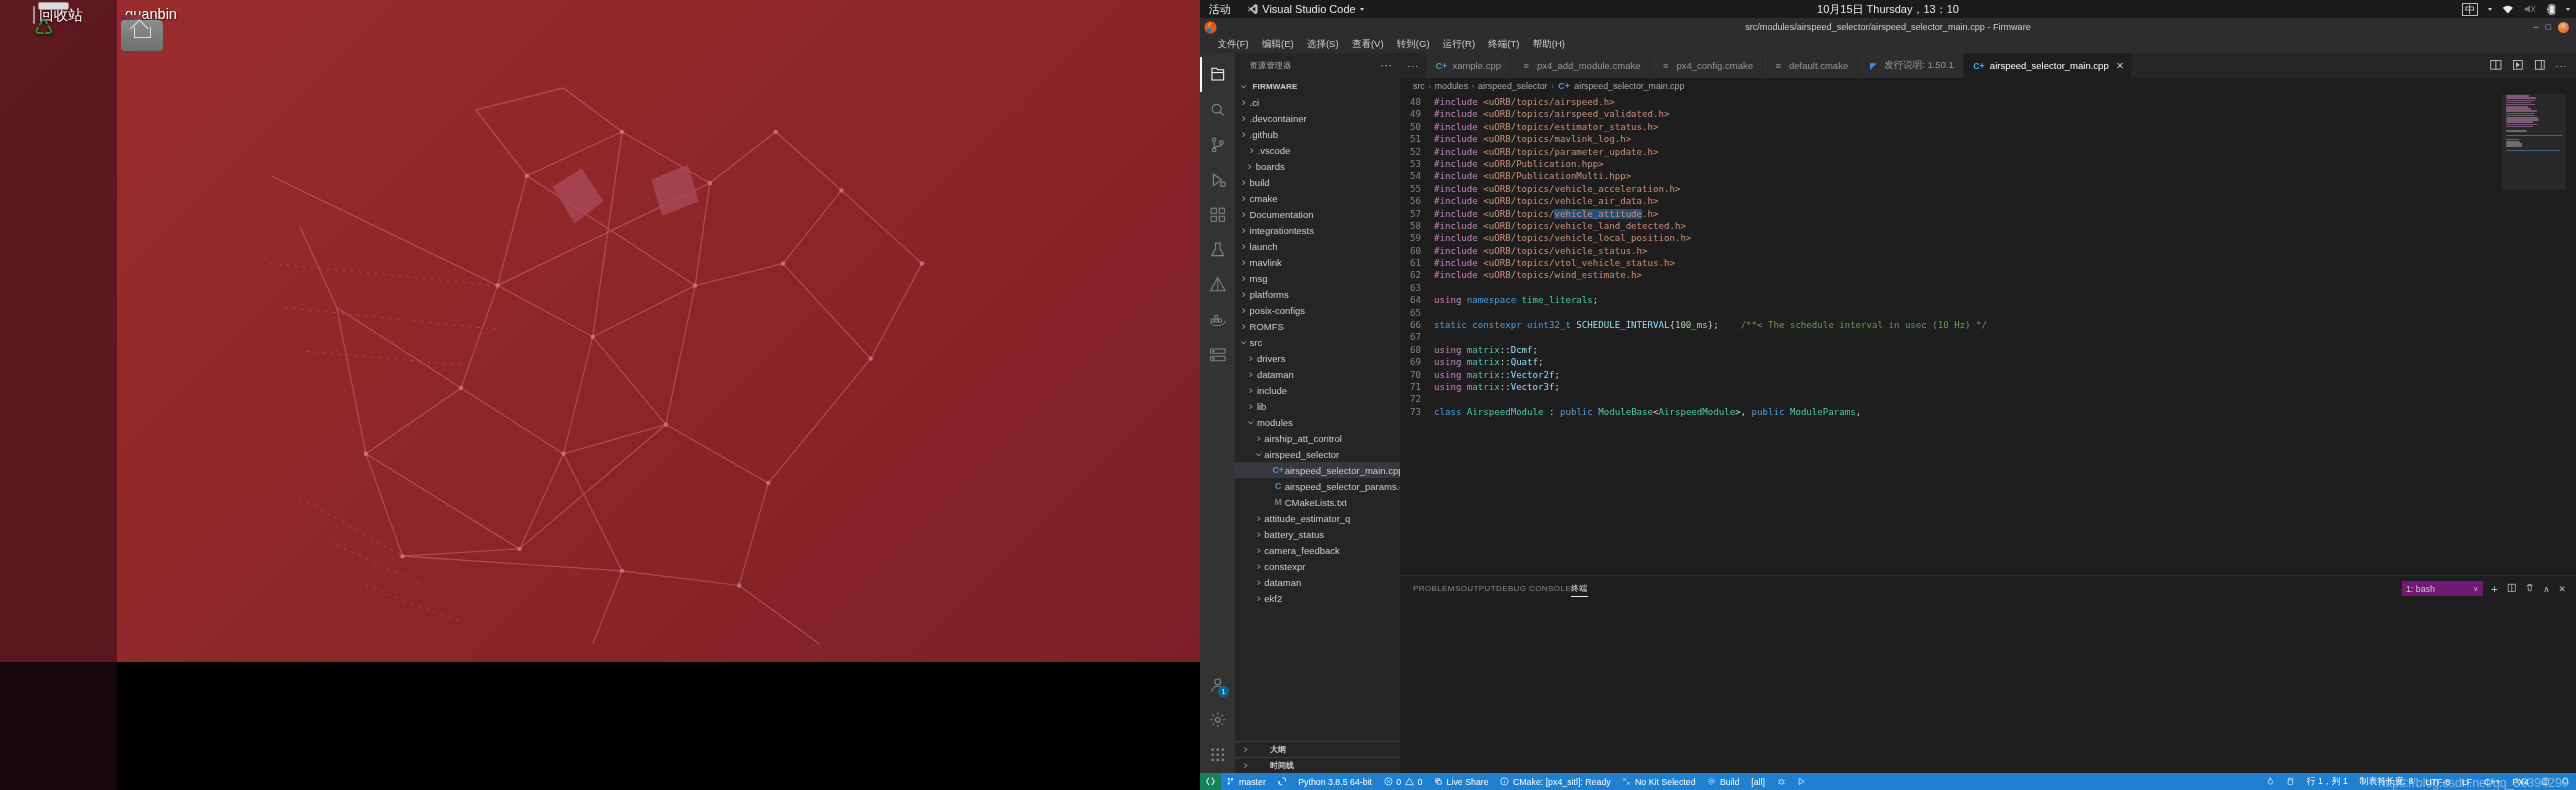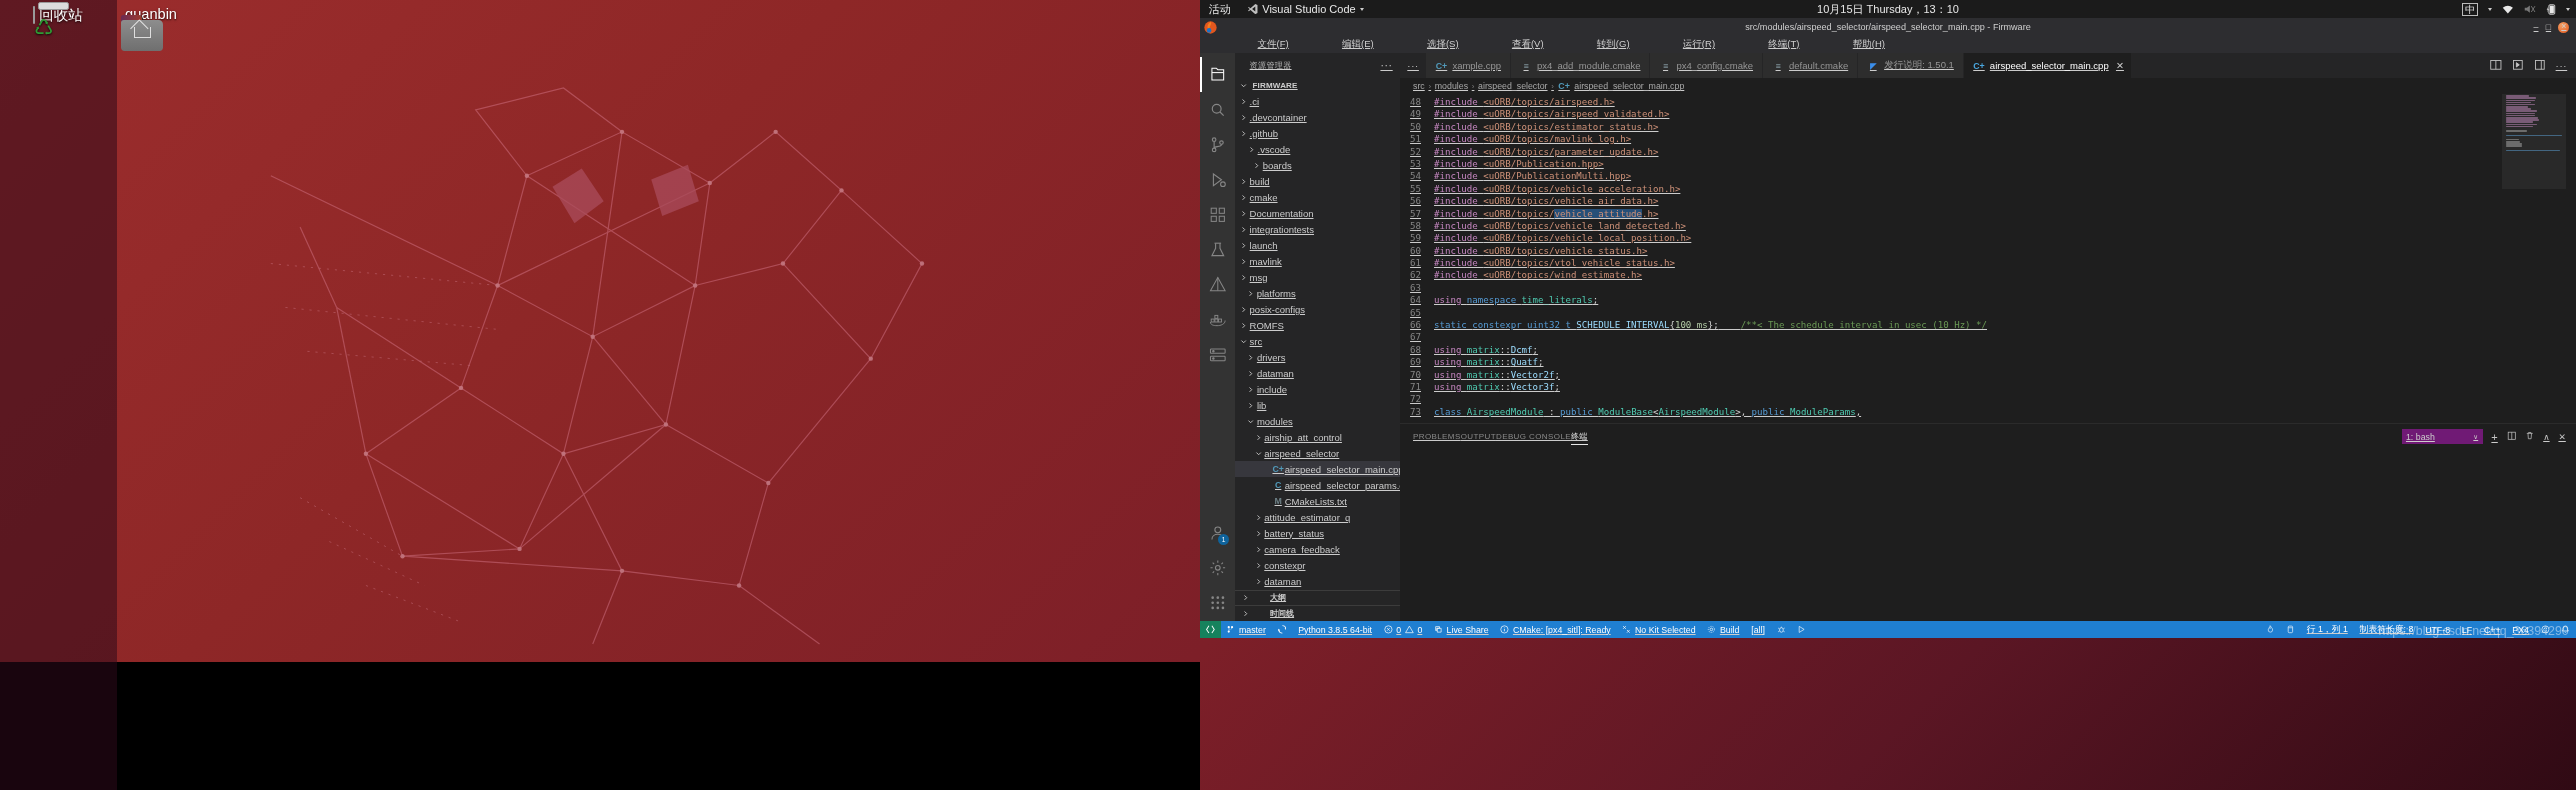--- a/index.html
+++ b/index.html
@@ -84,23 +84,23 @@
     display:flex; align-items:center; height:18.3px; white-space:nowrap;
   }
   #topbar .tb-right {
     position:absolute; right:5.9px; top:0; height:18.3px;
     display:flex; align-items:center; gap:10.2px;
   }
   .caret-d { width:0;height:0;border-left:2.9px solid transparent;border-right:2.9px solid transparent;border-top:3.7px solid #ccc; }
 
   
   #vscode {
-    position: absolute; left: 1200px; top: 18.3px; width: 1376px; height: 620px;
+    position: absolute; left: 1200px; top: 18.3px; width: 1376px; height: 772px;
     background: #1e1e1e; color: #cccccc; font-size: 9.5px;
-    display: flex; flex-direction: column; text-decoration: underline;
+    display: flex; flex-direction: column;
   }
   
   #win-title {
     height: 17.6px; background: #2d2d30; display:flex; align-items:center;
     position: relative; flex: 0 0 17.6px;
   }
   #win-title .wt-text {
     position:absolute; left:0; right:0; text-align:center; font-size:9.1px; color:#cfcfcf;
   }
   #win-title .wt-left { display:flex; align-items:center; padding-left:4.4px; gap:4.4px; z-index:2;}
@@ -109,21 +109,21 @@
   .closebtn {
     width:11px;height:11px;border-radius:50%;
     background: radial-gradient(circle at 35% 30%, #f4a166, #e2571e);
     color:#fff; font-size:7.3px; text-align:center; line-height:11px;
   }
   
   #menubar {
     height: 17px; background:#2d2d30; display:flex; align-items:center;
     padding-left: 11.7px; gap: 1.5px; flex: 0 0 17px;
   }
-  #menubar .mi { padding: 1.5px 5.9px; font-size: 9.5px; color:#cfcfcf; white-space:nowrap;margin-left:40px; }
+  #menubar .mi { padding: 1.5px 5.9px; font-size: 9.5px; color:#cfcfcf; white-space:nowrap; }
 
   
   #vs-body { flex: 1 1 auto; display:flex; min-height:0; }
 
   
   #activitybar {
     width: 35px; background:#333333; display:flex; flex-direction:column;
     align-items:center; padding-top:4.4px; flex:0 0 35px;
   }
   .ab-icon {
@@ -548,21 +548,21 @@
             <span>.github</span>
           </div>
           <div class="tree-row" style="padding-left: 2.9px; margin-left: 8px;">
             <span class="tw">
               <svg viewBox="0 0 10 10" fill="none" stroke="currentColor" stroke-width="1.3">
                 <path d="M3.5 2L6.5 5L3.5 8"></path>
               </svg>
             </span>
             <span>.vscode</span>
           </div>
-          <div class="tree-row" style="padding-left: 16px;">
+          <div class="tree-row" style="padding-left: 9px;">
             <span class="tw">
               <svg viewBox="0 0 10 10" fill="none" stroke="currentColor" stroke-width="1.3">
                 <path d="M3.5 2L6.5 5L3.5 8"></path>
               </svg>
             </span>
             <span>boards</span>
           </div>
           <div class="tree-row" style="padding-left: 2.9px;">
             <span class="tw">
               <svg viewBox="0 0 10 10" fill="none" stroke="currentColor" stroke-width="1.3">
@@ -612,21 +612,21 @@
             <span>mavlink</span>
           </div>
           <div class="tree-row" style="padding-left: 2.9px;">
             <span class="tw">
               <svg viewBox="0 0 10 10" fill="none" stroke="currentColor" stroke-width="1.3">
                 <path d="M3.5 2L6.5 5L3.5 8"></path>
               </svg>
             </span>
             <span>msg</span>
           </div>
-          <div class="tree-row" style="padding-left: 10px;">
+          <div class="tree-row" style="padding-left: 3px;">
             <span class="tw">
               <svg viewBox="0 0 10 10" fill="none" stroke="currentColor" stroke-width="1.3">
                 <path d="M3.5 2L6.5 5L3.5 8"></path>
               </svg>
             </span>
             <span>platforms</span>
           </div>
           <div class="tree-row" style="padding-left: 2.9px;">
             <span class="tw">
               <svg viewBox="0 0 10 10" fill="none" stroke="currentColor" stroke-width="1.3">

